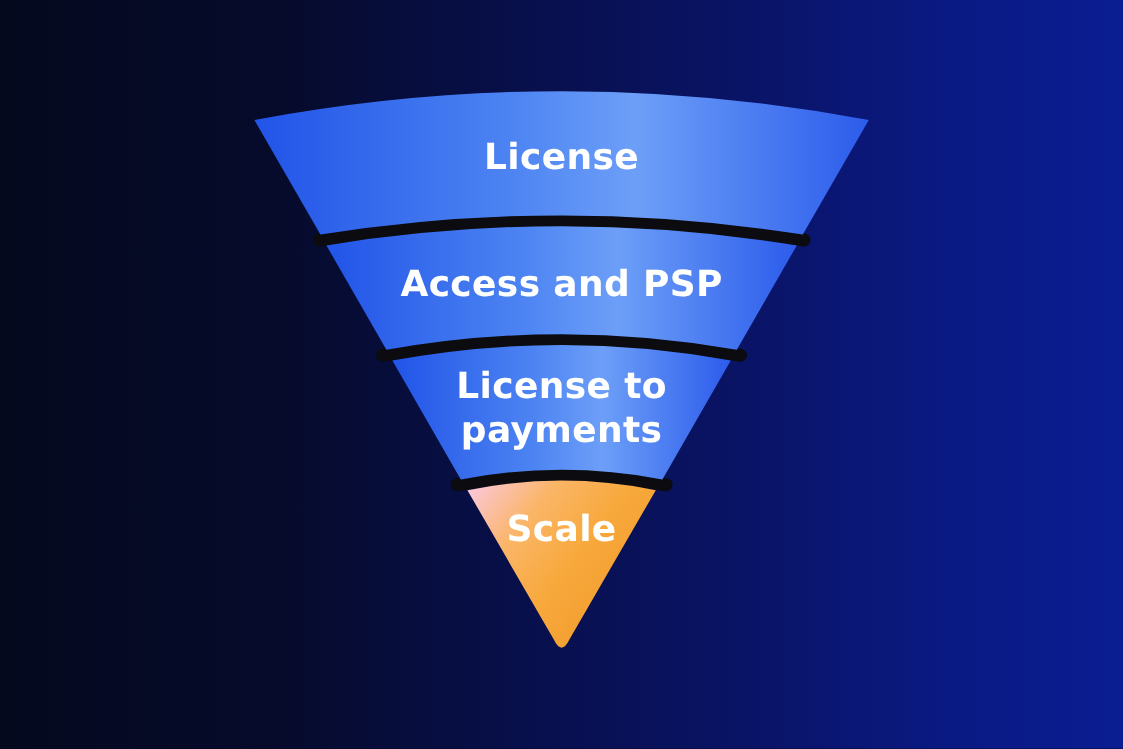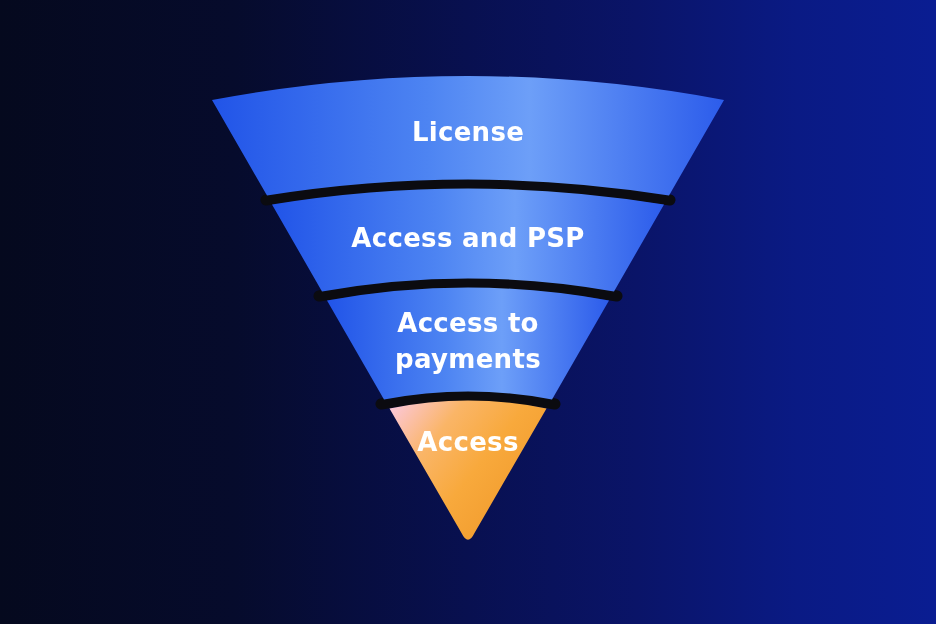--- a/index.html
+++ b/index.html
@@ -24,21 +24,21 @@
   .funnel-svg {
     position: absolute;
     left: 0; top: 0;
     width: 936px;
     height: 624px;
   }
   .funnel-label {
     position: absolute;
     color: #ffffff;
     font-weight: 700;
-    font-size: 26px;
+    font-size: 30px;
     line-height: 36px;
     text-align: center;
     letter-spacing: 0.3px;
     user-select: none;
   }
   .label-license   { left: 268px; top: 114px; width: 400px; }
   .label-banks     { left: 268px; top: 220px; width: 400px; }
   .label-access    { left: 343px; top: 305px; width: 250px; }
   .label-scale     { left: 368px; top: 424px; width: 200px; }
 </style>
@@ -70,17 +70,17 @@
     <path d="M 212 100 Q 468 52 724 100 L 669 195.5 Q 468 163.5 267 195.5 Z" fill="url(#gradBand)"></path>
     <path d="M 272 204.5 Q 468 172.5 664 204.5 L 614 291.5 Q 468 265.5 322 291.5 Z" fill="url(#gradBand)"></path>
     <path d="M 327 300.5 Q 468 274.5 609 300.5 L 552 399.5 Q 468 383.5 384 399.5 Z" fill="url(#gradBand)"></path>
     <path d="M 389.5 408.5 Q 468 392.5 546.5 408.5 L 474.5 533 Q 468 546.5 461.5 533 Z" fill="url(#gradScale)"></path>
   </svg>
 
   <div class="funnel-label label-license">License</div>
 
   <div class="funnel-label label-banks">Access and PSP</div>
 
-  <div class="funnel-label label-access">Access to payments</div>
+  <div class="funnel-label label-access">License to payments</div>
 
-  <div class="funnel-label label-scale">Access</div>
+  <div class="funnel-label label-scale">Scale</div>
 
 </div>
 
 </body></html>

